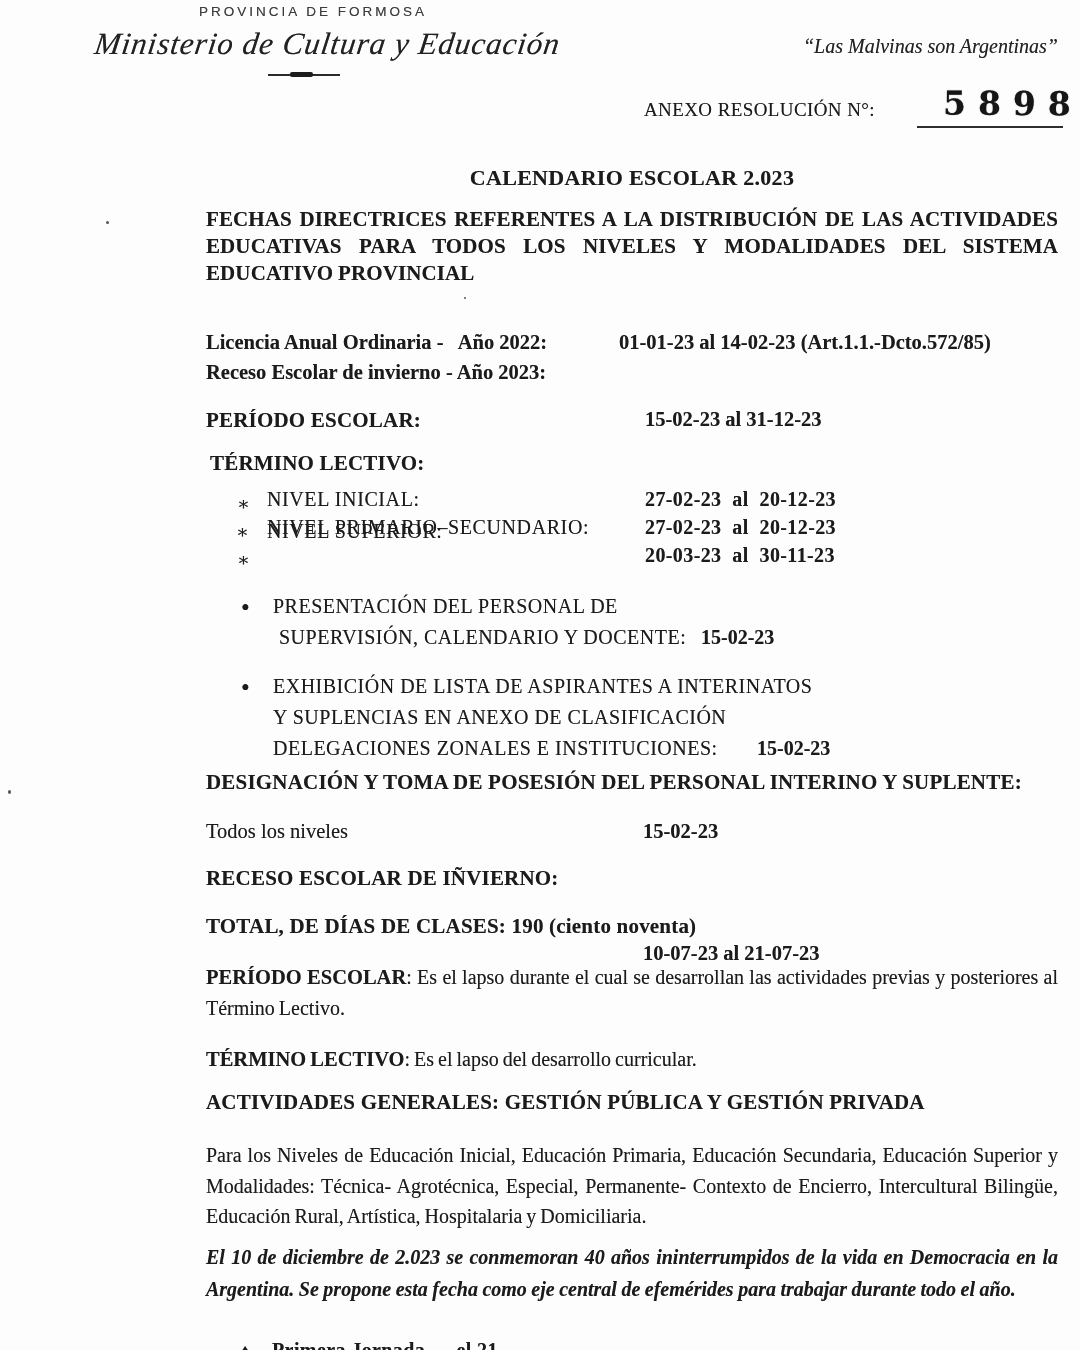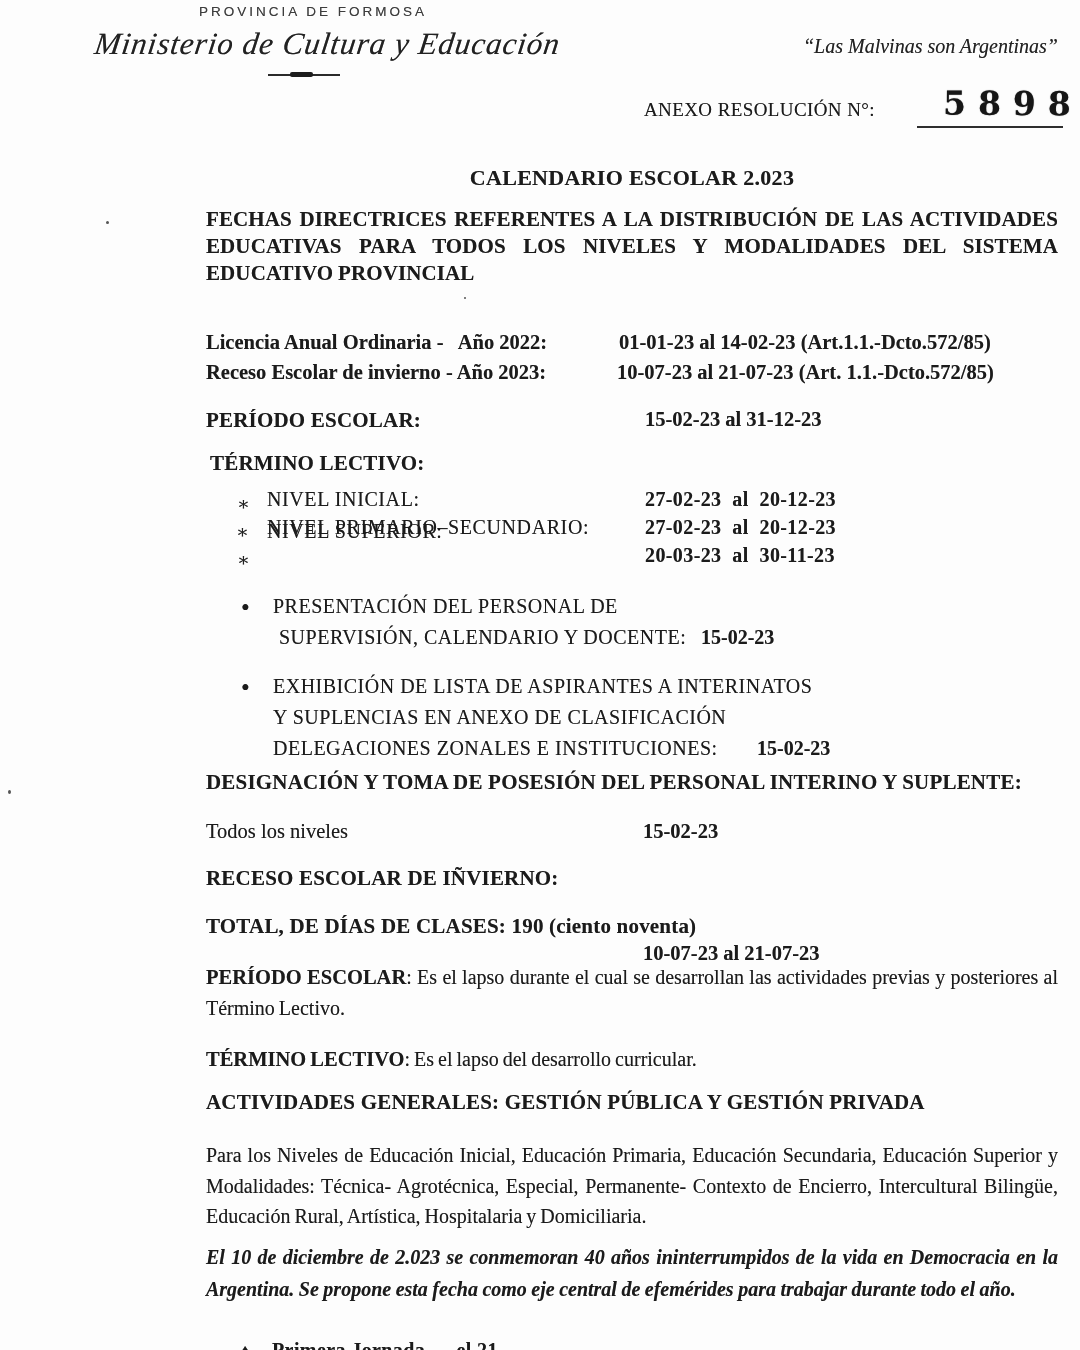--- a/index.html
+++ b/index.html
@@ -79,21 +79,20 @@
   <div class="abs stamp" style="left:943px;top:84px;">5898</div>
   <div class="abs stamp-underline" style="left:917px;top:126px;"></div>
 
   <div class="abs doc-title ink" style="left:206px;top:165px;">CALENDARIO ESCOLAR 2.023</div>
 
   <div class="abs intro ink" style="left:206px;top:206px;">FECHAS DIRECTRICES REFERENTES A LA DISTRIBUCIÓN DE LAS ACTIVIDADES EDUCATIVAS PARA TODOS LOS NIVELES Y MODALIDADES DEL SISTEMA EDUCATIVO PROVINCIAL</div>
 
   <div class="abs row-label pre ink" style="left:206px;top:331px;">Licencia Anual Ordinaria -   Año 2022:</div>
   <div class="abs row-value pre ink" style="left:619px;top:331px;">01-01-23 al 14-02-23 (Art.1.1.-Dcto.572/85)</div>
   <div class="abs row-label pre ink" style="left:206px;top:361px;">Receso Escolar de invierno - Año 2023:</div>
-  <div class="abs row-value pre ink" style="left:617px;top:361px;">10-07-23 al 21-07-23 (Art. 1.1.-Dcto.572/85)</div>
 
   <div class="abs section-h ink" style="left:206px;top:408px;">PERÍODO ESCOLAR:</div>
   <div class="abs row-value pre ink" style="left:645px;top:408px;">15-02-23 al 31-12-23</div>
 
   <div class="abs section-h ink" style="left:210px;top:451px;">TÉRMINO LECTIVO:</div>
 
   <div class="abs level-ast ink" style="left:237px;top:492px;">∗</div>
   <div class="abs level-label ink" style="left:267px;top:488px;">NIVEL INICIAL:</div>
   <div class="abs level-value pre ink" style="left:645px;top:488px;">27-02-23  al  20-12-23</div>
 

